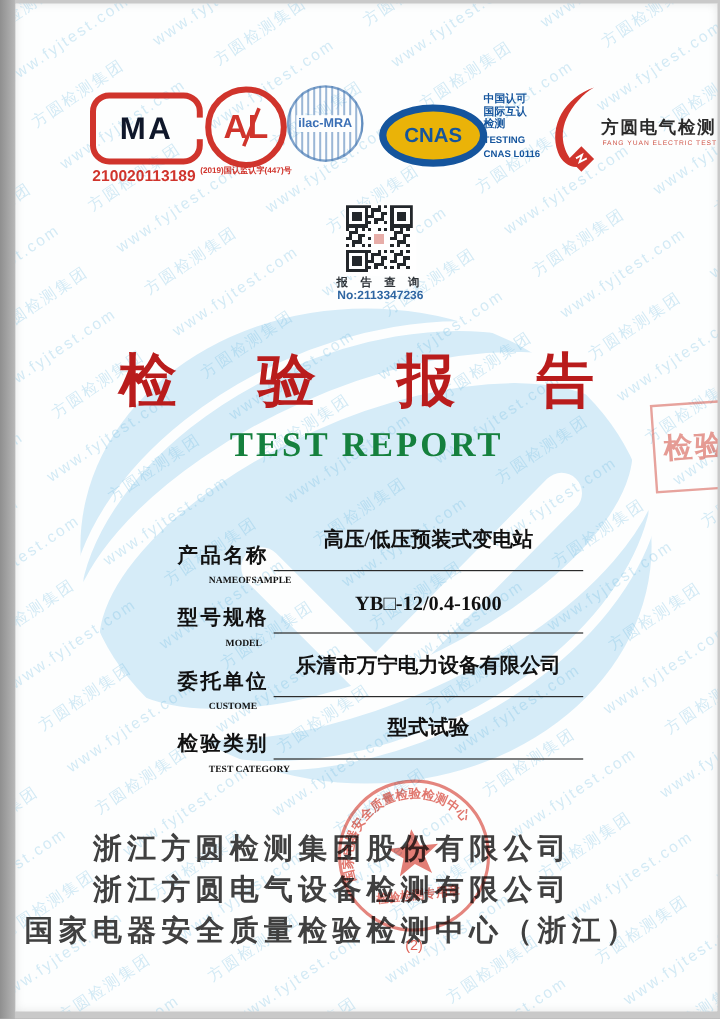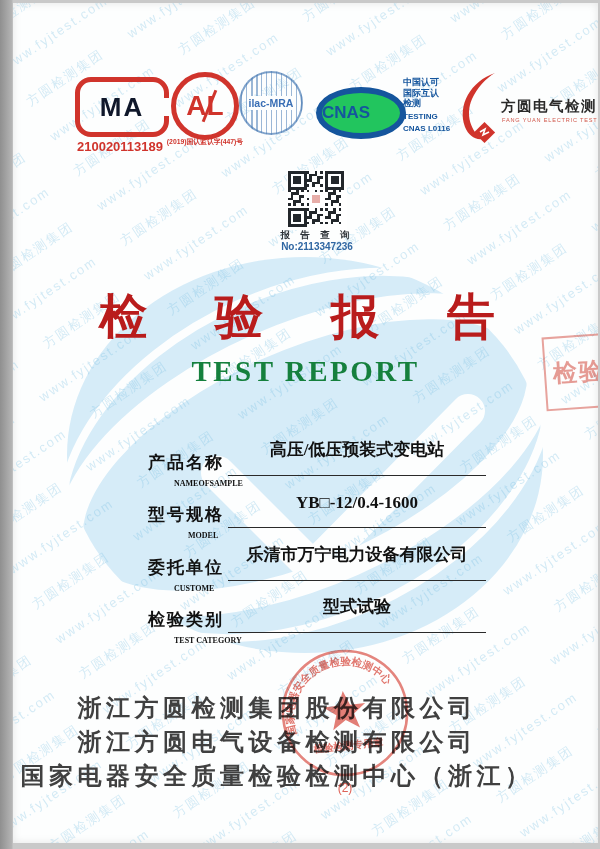--- a/index.html
+++ b/index.html
@@ -19,21 +19,21 @@
   .cma-txt{font-weight:800;font-size:26px;color:#0f172a;letter-spacing:2px;font-family:"Liberation Sans",sans-serif;}
   .cma-num{position:absolute;left:52px;top:70px;width:110px;text-align:center;font-weight:700;font-size:13px;color:#d0342c;font-family:"Liberation Sans",sans-serif;}
   .cal{position:absolute;left:158px;top:3px;width:58px;height:58px;border:5px solid #d0342c;border-radius:50%;display:flex;align-items:center;justify-content:center;}
   .cal-txt{font-weight:800;font-size:28px;color:#d0342c;font-family:"Liberation Sans",sans-serif;}
   .cal-slash{position:absolute;left:32px;top:12px;width:3px;height:34px;background:#d0342c;transform:rotate(22deg);}
   .cal-cap{position:absolute;left:140px;top:68px;width:104px;text-align:center;font-size:6.8px;color:#d0342c;font-weight:700;font-family:"Liberation Sans",sans-serif;}
   .ilac{position:absolute;left:226px;top:2px;width:60px;height:60px;border-radius:50%;
     background:repeating-linear-gradient(90deg,rgba(74,124,181,.55) 0 1.5px,rgba(255,255,255,0) 1.5px 5px);
     border:2px solid rgba(74,124,181,.7);display:flex;align-items:center;justify-content:center;}
   .ilac-band{background:#fdfefe;padding:1px 2px;font-weight:700;font-size:10.5px;color:#3a6fb5;font-family:"Liberation Sans",sans-serif;}
-  .cnas{position:absolute;left:303px;top:18px;width:78px;height:40px;border:6px solid #15559d;border-radius:50%;display:flex;align-items:center;justify-content:flex-start;background:#22c55e;}
+  .cnas{position:absolute;left:303px;top:18px;width:78px;height:40px;border:6px solid #15559d;border-radius:50%;display:flex;align-items:center;justify-content:center;background:#eab308;}
   .cnas-txt{font-weight:800;font-size:17px;color:#15559d;letter-spacing:0;font-family:"Liberation Sans",sans-serif;}
   .cnas-cap{position:absolute;left:390px;top:8px;font-family:"Liberation Sans",sans-serif;color:#15559d;}
   .cnas-cap .zh{font-size:9px;font-weight:700;line-height:10.5px;}
   .cnas-cap .en{font-size:8px;font-weight:700;line-height:9.5px;margin-top:3px;}
   .fy{position:absolute;left:438px;top:0;width:150px;height:90px;}
   .fy-name{position:absolute;left:50px;top:28px;font-size:14.5px;font-weight:700;color:#2a2a2a;letter-spacing:1.5px;}
   .fy-sub{position:absolute;left:51px;top:48px;font-size:5.6px;letter-spacing:.8px;color:#d0564a;font-family:"Liberation Sans",sans-serif;}
   
   .qrwrap{position:absolute;left:274px;top:167px;width:58px;height:58px;background:#fff;padding:1px;}
   .qr-cap{position:absolute;left:244px;top:226px;width:120px;text-align:center;font-size:9.5px;font-weight:700;color:#2e3338;letter-spacing:4px;}

